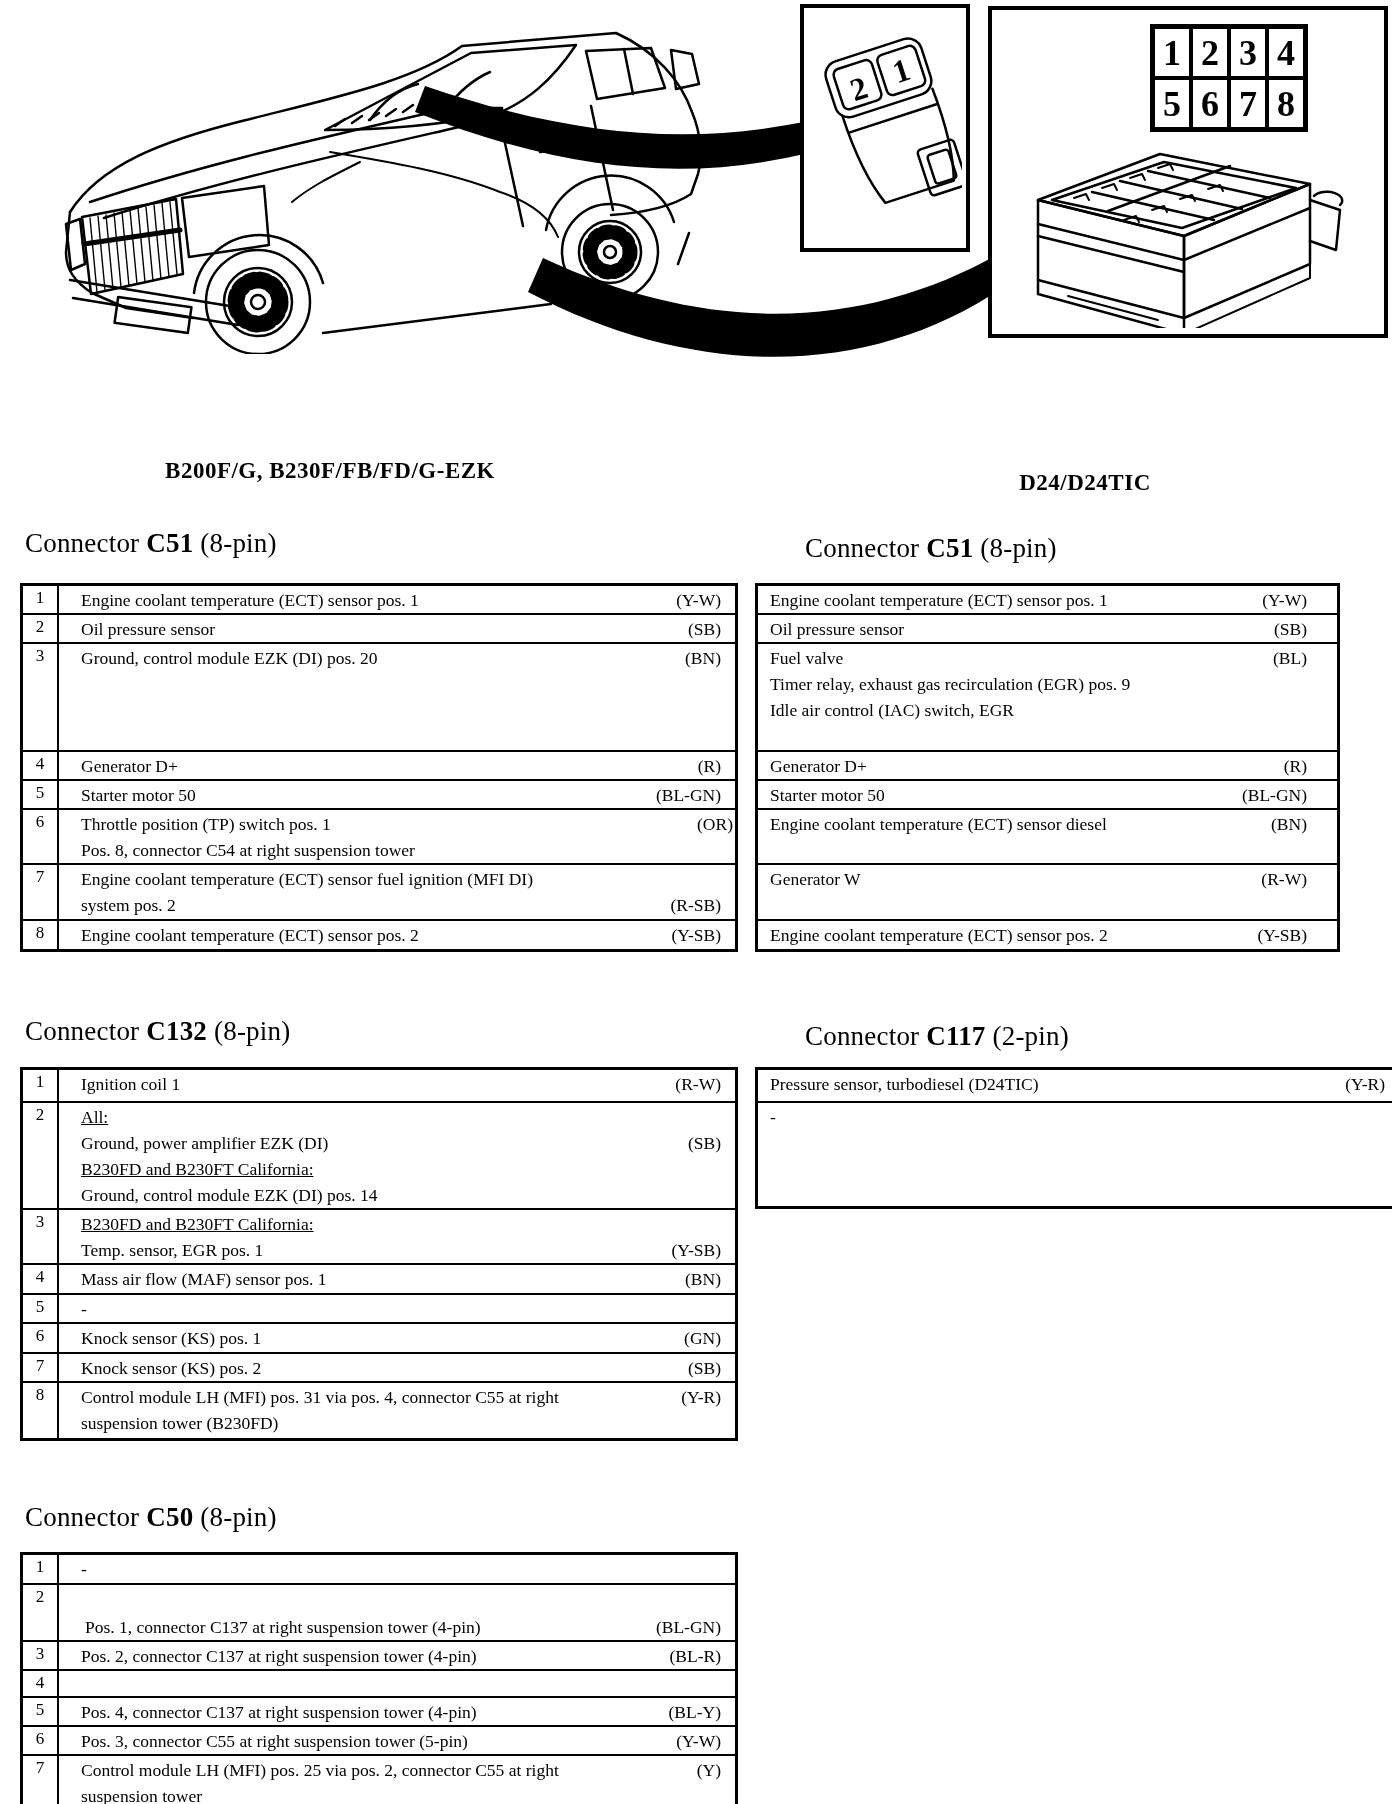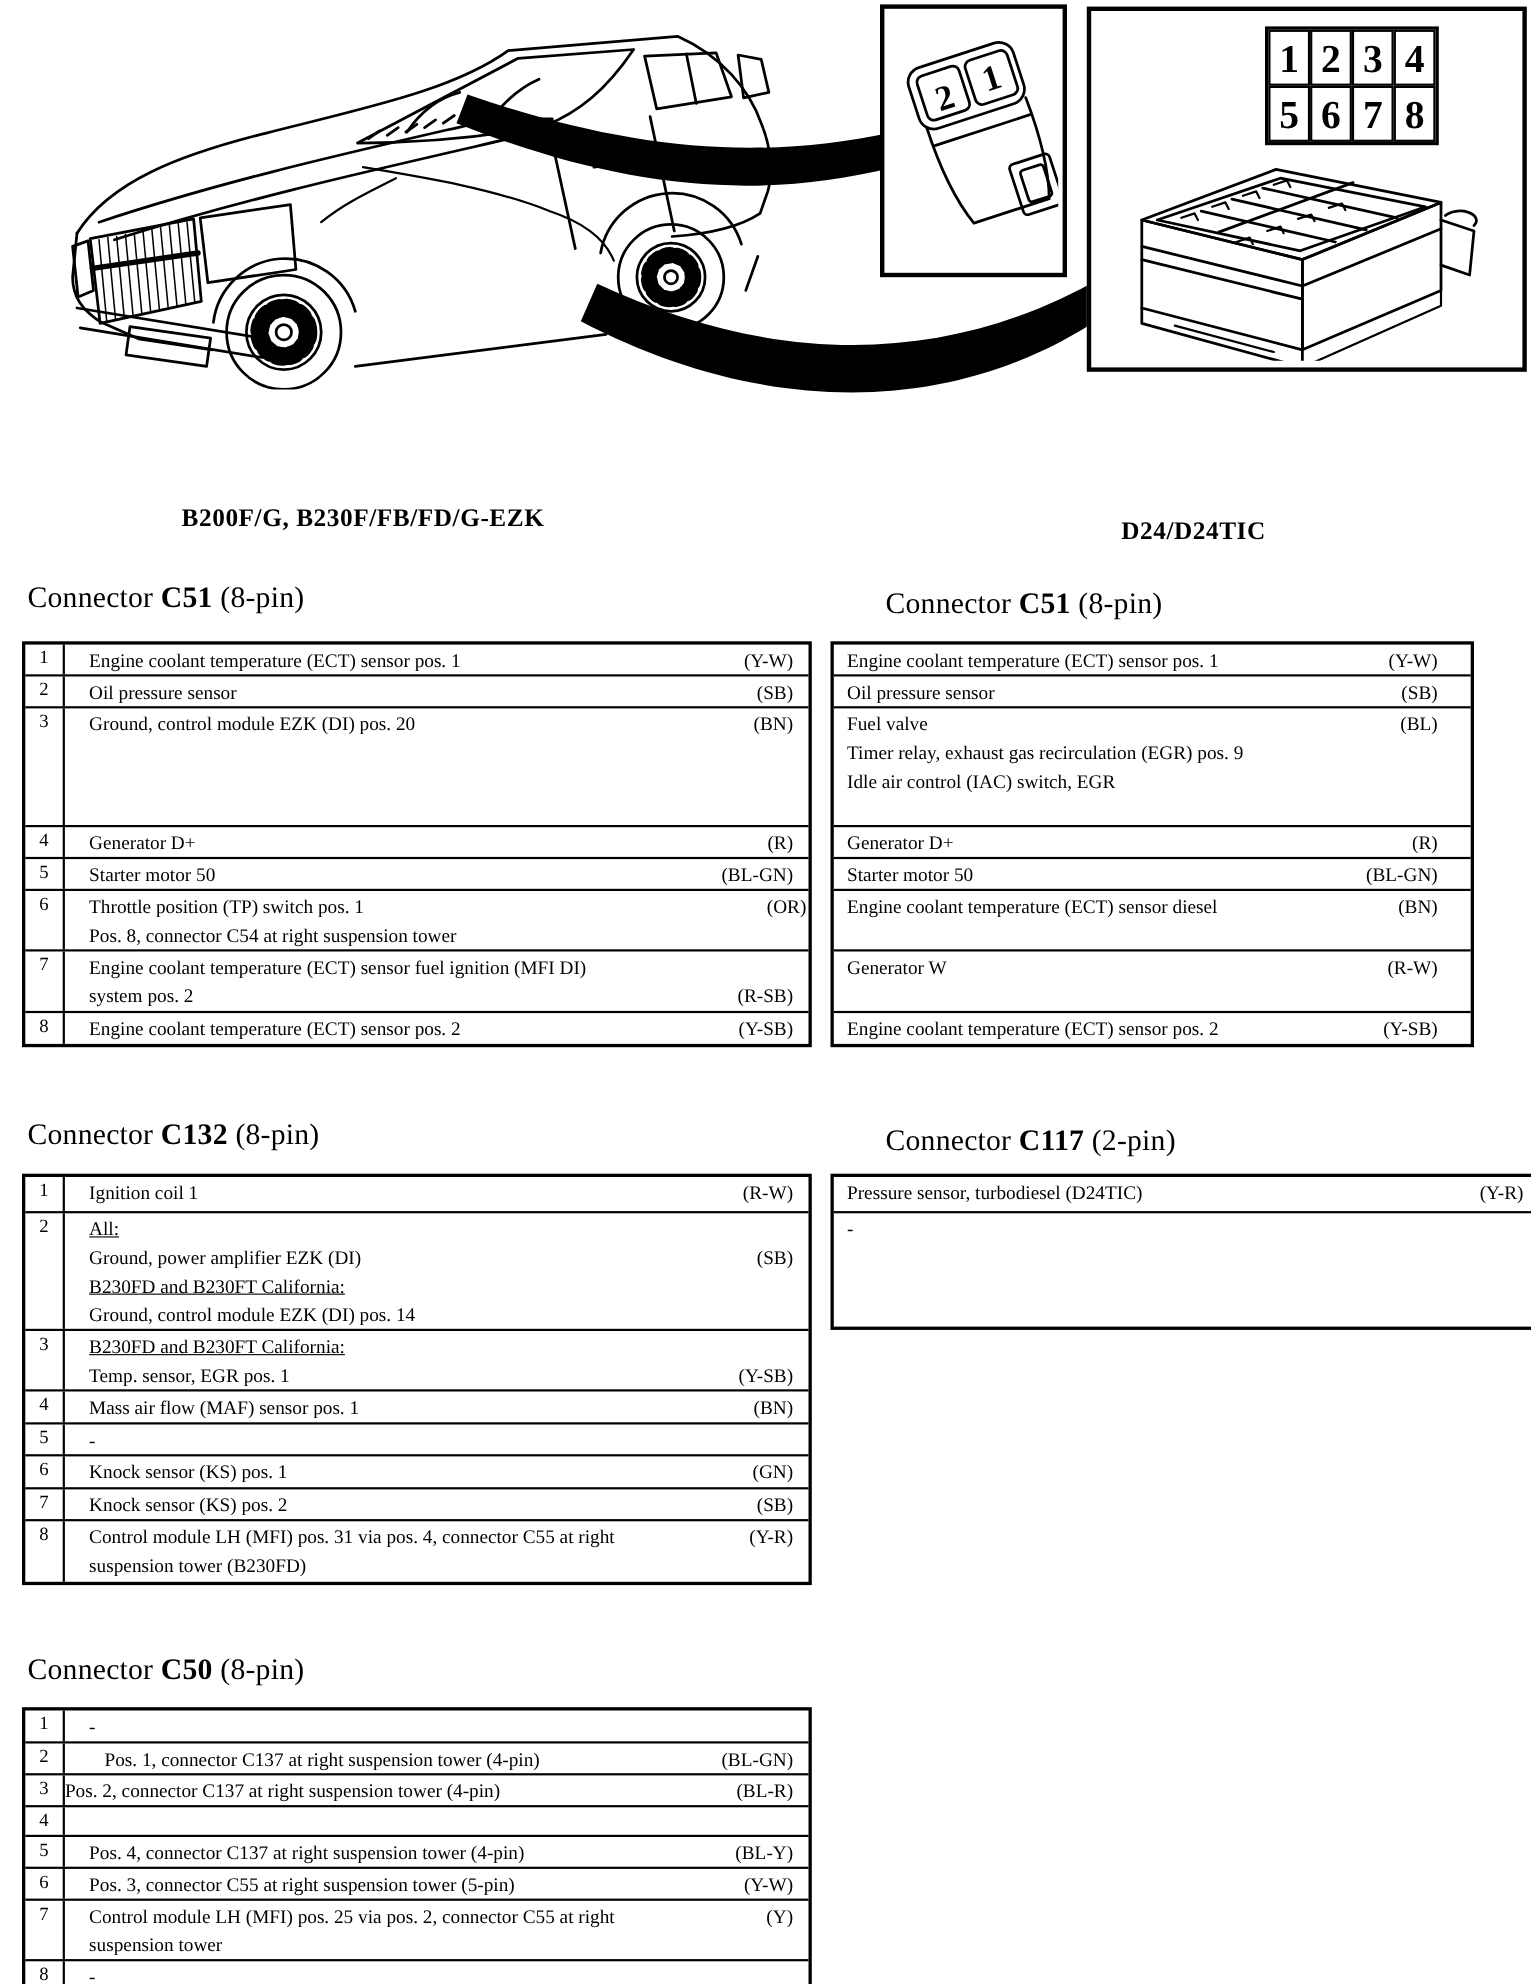--- a/index.html
+++ b/index.html
@@ -438,30 +438,30 @@
         <div class="pin-cell">1</div>
         <div class="cells">
           <div class="pline" style="padding-left: 22px;">
             <span class="ptext">-</span>
           </div>
         </div>
       </div>
       <div class="prow" style="min-height: 28px;">
         <div class="pin-cell">2</div>
         <div class="cells">
-          <div class="pline" style="padding-left: 36px;">
+          <div class="pline" style="padding-left: 26px; margin-top: 28px;">
             <span class="ptext">Pos. 1, connector C137 at right suspension tower (4-pin)</span>
             <span class="pcode" style="padding-right: 14px;">(BL-GN)</span>
           </div>
         </div>
       </div>
       <div class="prow" style="min-height: 28px;">
         <div class="pin-cell">3</div>
         <div class="cells">
-          <div class="pline" style="">
+          <div class="pline" style="padding-left: 22px;">
             <span class="ptext">Pos. 2, connector C137 at right suspension tower (4-pin)</span>
             <span class="pcode" style="padding-right: 14px;">(BL-R)</span>
           </div>
         </div>
       </div>
       <div class="prow" style="min-height: 27px;">
         <div class="pin-cell">4</div>
       </div>
       <div class="prow" style="min-height: 27px;">
         <div class="pin-cell">5</div>

